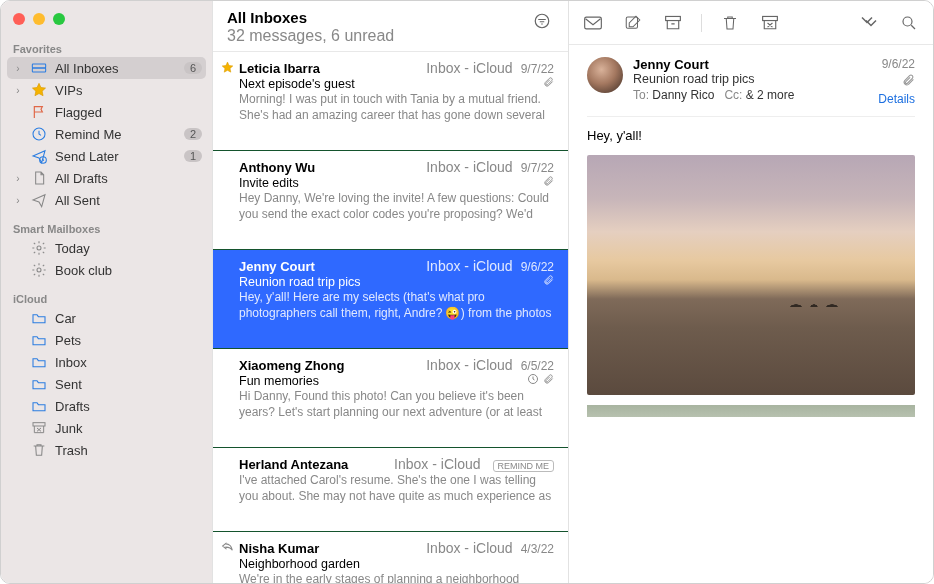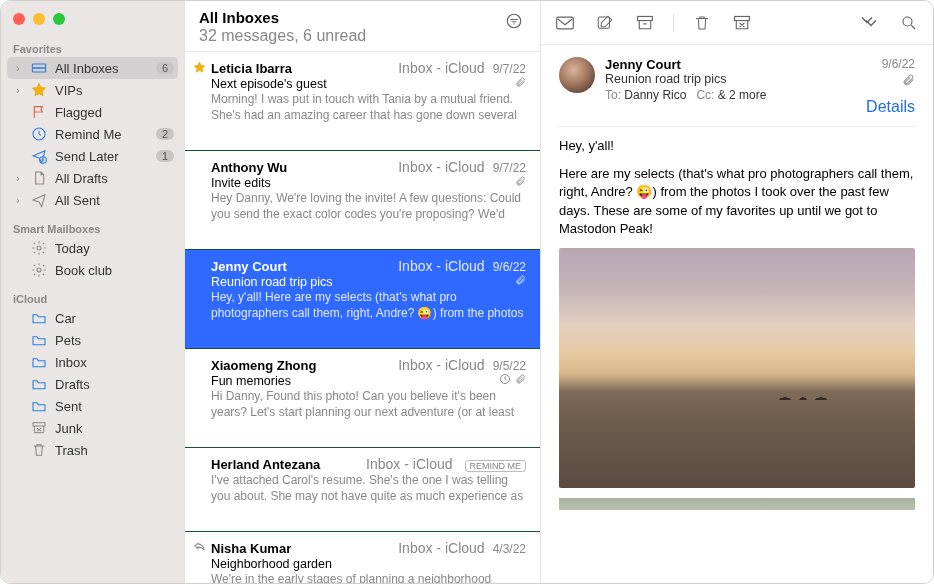--- a/index.html
+++ b/index.html
@@ -6,21 +6,21 @@
 body {
   font-family: -apple-system, BlinkMacSystemFont, "Helvetica Neue", sans-serif;
   width: 934px; height: 584px; overflow: hidden;
   background: #fff; border-radius: 10px;
   border: 1px solid #d0d0d0;
   display: flex; flex-direction: column;
   font-size: 13px;
 }
 .window { display: flex; height: 100%; }
 .sidebar {
-  width: 183px; background: #ebe6e6; display: flex; flex-direction: column;
+  width: 211px; background: #ebe6e6; display: flex; flex-direction: column;
   padding-top: 8px; flex-shrink: 0;
 }
 .traffic { display: flex; gap: 8px; padding: 4px 12px 14px 12px; }
 .traffic-dot { width: 12px; height: 12px; border-radius: 50%; }
 .dot-red { background: #ff5f57; } .dot-yellow { background: #febc2e; } .dot-green { background: #28c840; }
 .section-label { color: #888; font-size: 11px; font-weight: 600; padding: 4px 12px 2px; }
 .side-item {
   display: flex; align-items: center; padding: 3px 10px 3px 12px;
   gap: 8px; color: #333; cursor: default; position: relative;
 }
@@ -69,21 +69,21 @@
 .avatar { width: 36px; height: 36px; border-radius: 50%; background: radial-gradient(circle at 40% 35%, #d9b29a 0%, #a47860 45%, #3a2a22 100%); flex-shrink: 0; }
 .reader-meta { flex: 1; }
 .reader-sender { font-weight: 700; }
 .reader-subject { color: #333; font-size: 12.5px; }
 .reader-toline { font-size: 12px; color: #888; margin-top: 2px; }
 .reader-toline .lbl { color: #888; }
 .reader-toline .val { color: #333; }
 .reader-right { text-align: right; }
 .reader-date { color: #888; font-size: 12px; }
 .reader-attach { color: #888; font-size: 14px; margin-top: 2px; }
-.reader-details { color: #1c6fe0; font-size: 16px; margin-top: 8px; cursor: pointer; }
+.reader-details { color: #1c6fe0; font-size: 12px; margin-top: 2px; cursor: pointer; }
 .reader-hr { border-top: 1px solid #eee; margin: 10px 0 10px; }
 .body-text { font-size: 13px; line-height: 1.4; }
 .body-text p { margin-bottom: 10px; }
 .photo {
   width: 100%; height: 240px; margin-top: 8px; border-radius: 2px;
   background: linear-gradient(to bottom, #b7a7b5 0%, #c7b5b9 18%, #e5cfc0 32%, #e7c9a0 44%, #d9b98c 52%, #7f6a59 60%, #6e5c4d 72%, #5b4a3e 100%);
   position: relative; overflow: hidden;
 }
 .photo::after {
   content: ""; position: absolute; bottom: 88px; left: 60%; width: 60px; height: 22px;
@@ -236,30 +236,30 @@
           </span>
           <span class="side-label">Inbox</span>
         </div>
         <div class="side-item">
           <span class="side-disclosure"></span>
           <span class="side-icon">
             <svg viewBox="0 0 24 20" fill="none" stroke="#2b7de1" stroke-width="1.6">
               <path d="M3 5h6l2 3h10v9H3z"></path>
             </svg>
           </span>
+          <span class="side-label">Sent</span>
+        </div>
+        <div class="side-item">
+          <span class="side-disclosure"></span>
+          <span class="side-icon">
+            <svg viewBox="0 0 24 20" fill="none" stroke="#2b7de1" stroke-width="1.6">
+              <path d="M3 5h6l2 3h10v9H3z"></path>
+            </svg>
+          </span>
           <span class="side-label">Drafts</span>
-        </div>
-        <div class="side-item">
-          <span class="side-disclosure"></span>
-          <span class="side-icon">
-            <svg viewBox="0 0 24 20" fill="none" stroke="#2b7de1" stroke-width="1.6">
-              <path d="M3 5h6l2 3h10v9H3z"></path>
-            </svg>
-          </span>
-          <span class="side-label">Sent</span>
         </div>
         <div class="side-item">
           <span class="side-disclosure"></span>
           <span class="side-icon">
             <svg viewBox="0 0 24 22" fill="none" stroke="#888" stroke-width="1.5">
               <rect x="3" y="3" width="18" height="5"></rect>
               <path d="M5 8v10h14V8M9 11l6 5M15 11l-6 5"></path>
             </svg>
           </span>
           <span class="side-label">Junk</span>
@@ -334,21 +334,21 @@
             <span class="msg-indicator"><svg width="11" height="12" viewBox="0 0 24 24" fill="none" stroke="currentColor" stroke-width="2">
                 <path d="M21 11l-9 9a5 5 0 01-7-7l9-9a3.5 3.5 0 015 5l-9 9a2 2 0 01-3-3l8-8"></path>
               </svg></span>
           </div>
           <div class="msg-preview">Hey, y'all! Here are my selects (that's what pro photographers call them, right, Andre? 😜) from the photos I took over the pa…</div>
         </div>
         <div class="msg">
           <div class="msg-row1">
             <span class="msg-sender">Xiaomeng Zhong</span>
             <span class="msg-account">Inbox - iCloud</span>
-            <span class="msg-date">9/5/22</span>
+            <span class="msg-date">6/5/22</span>
           </div>
           <div class="msg-row2">
             <span class="msg-subject">Fun memories</span>
             <span class="msg-indicator"><svg width="12" height="12" viewBox="0 0 24 24" fill="none" stroke="currentColor" stroke-width="2">
                 <circle cx="12" cy="12" r="9"></circle>
                 <path d="M12 7v5l3 2"></path>
               </svg></span>
             <span class="msg-indicator"><svg width="11" height="12" viewBox="0 0 24 24" fill="none" stroke="currentColor" stroke-width="2">
                 <path d="M21 11l-9 9a5 5 0 01-7-7l9-9a3.5 3.5 0 015 5l-9 9a2 2 0 01-3-3l8-8"></path>
               </svg></span>
@@ -463,19 +463,18 @@
             <svg width="13" height="14" viewBox="0 0 24 24" fill="none" stroke="#999" stroke-width="2">
                 <path d="M21 11l-9 9a5 5 0 01-7-7l9-9a3.5 3.5 0 015 5l-9 9a2 2 0 01-3-3l8-8"></path>
               </svg>
           </div>
           <div class="reader-details">Details</div>
         </div>
       </div>
       <div class="reader-hr"></div>
       <div class="body-text">
         <p>Hey, y'all!</p>
-        <p><span>Here are my selects (that's what pro photographers call them, right, Andre? </span><span class="emoji">😜</span><span>) from the photos I took over the past few days. These are some of my favorites up until we got to Mastodon Peak!</span></p>
       </div>
       <div class="photo"></div>
       <div class="photo2"></div>
     </div>
   </div>
 </div>
 
 </body></html>

